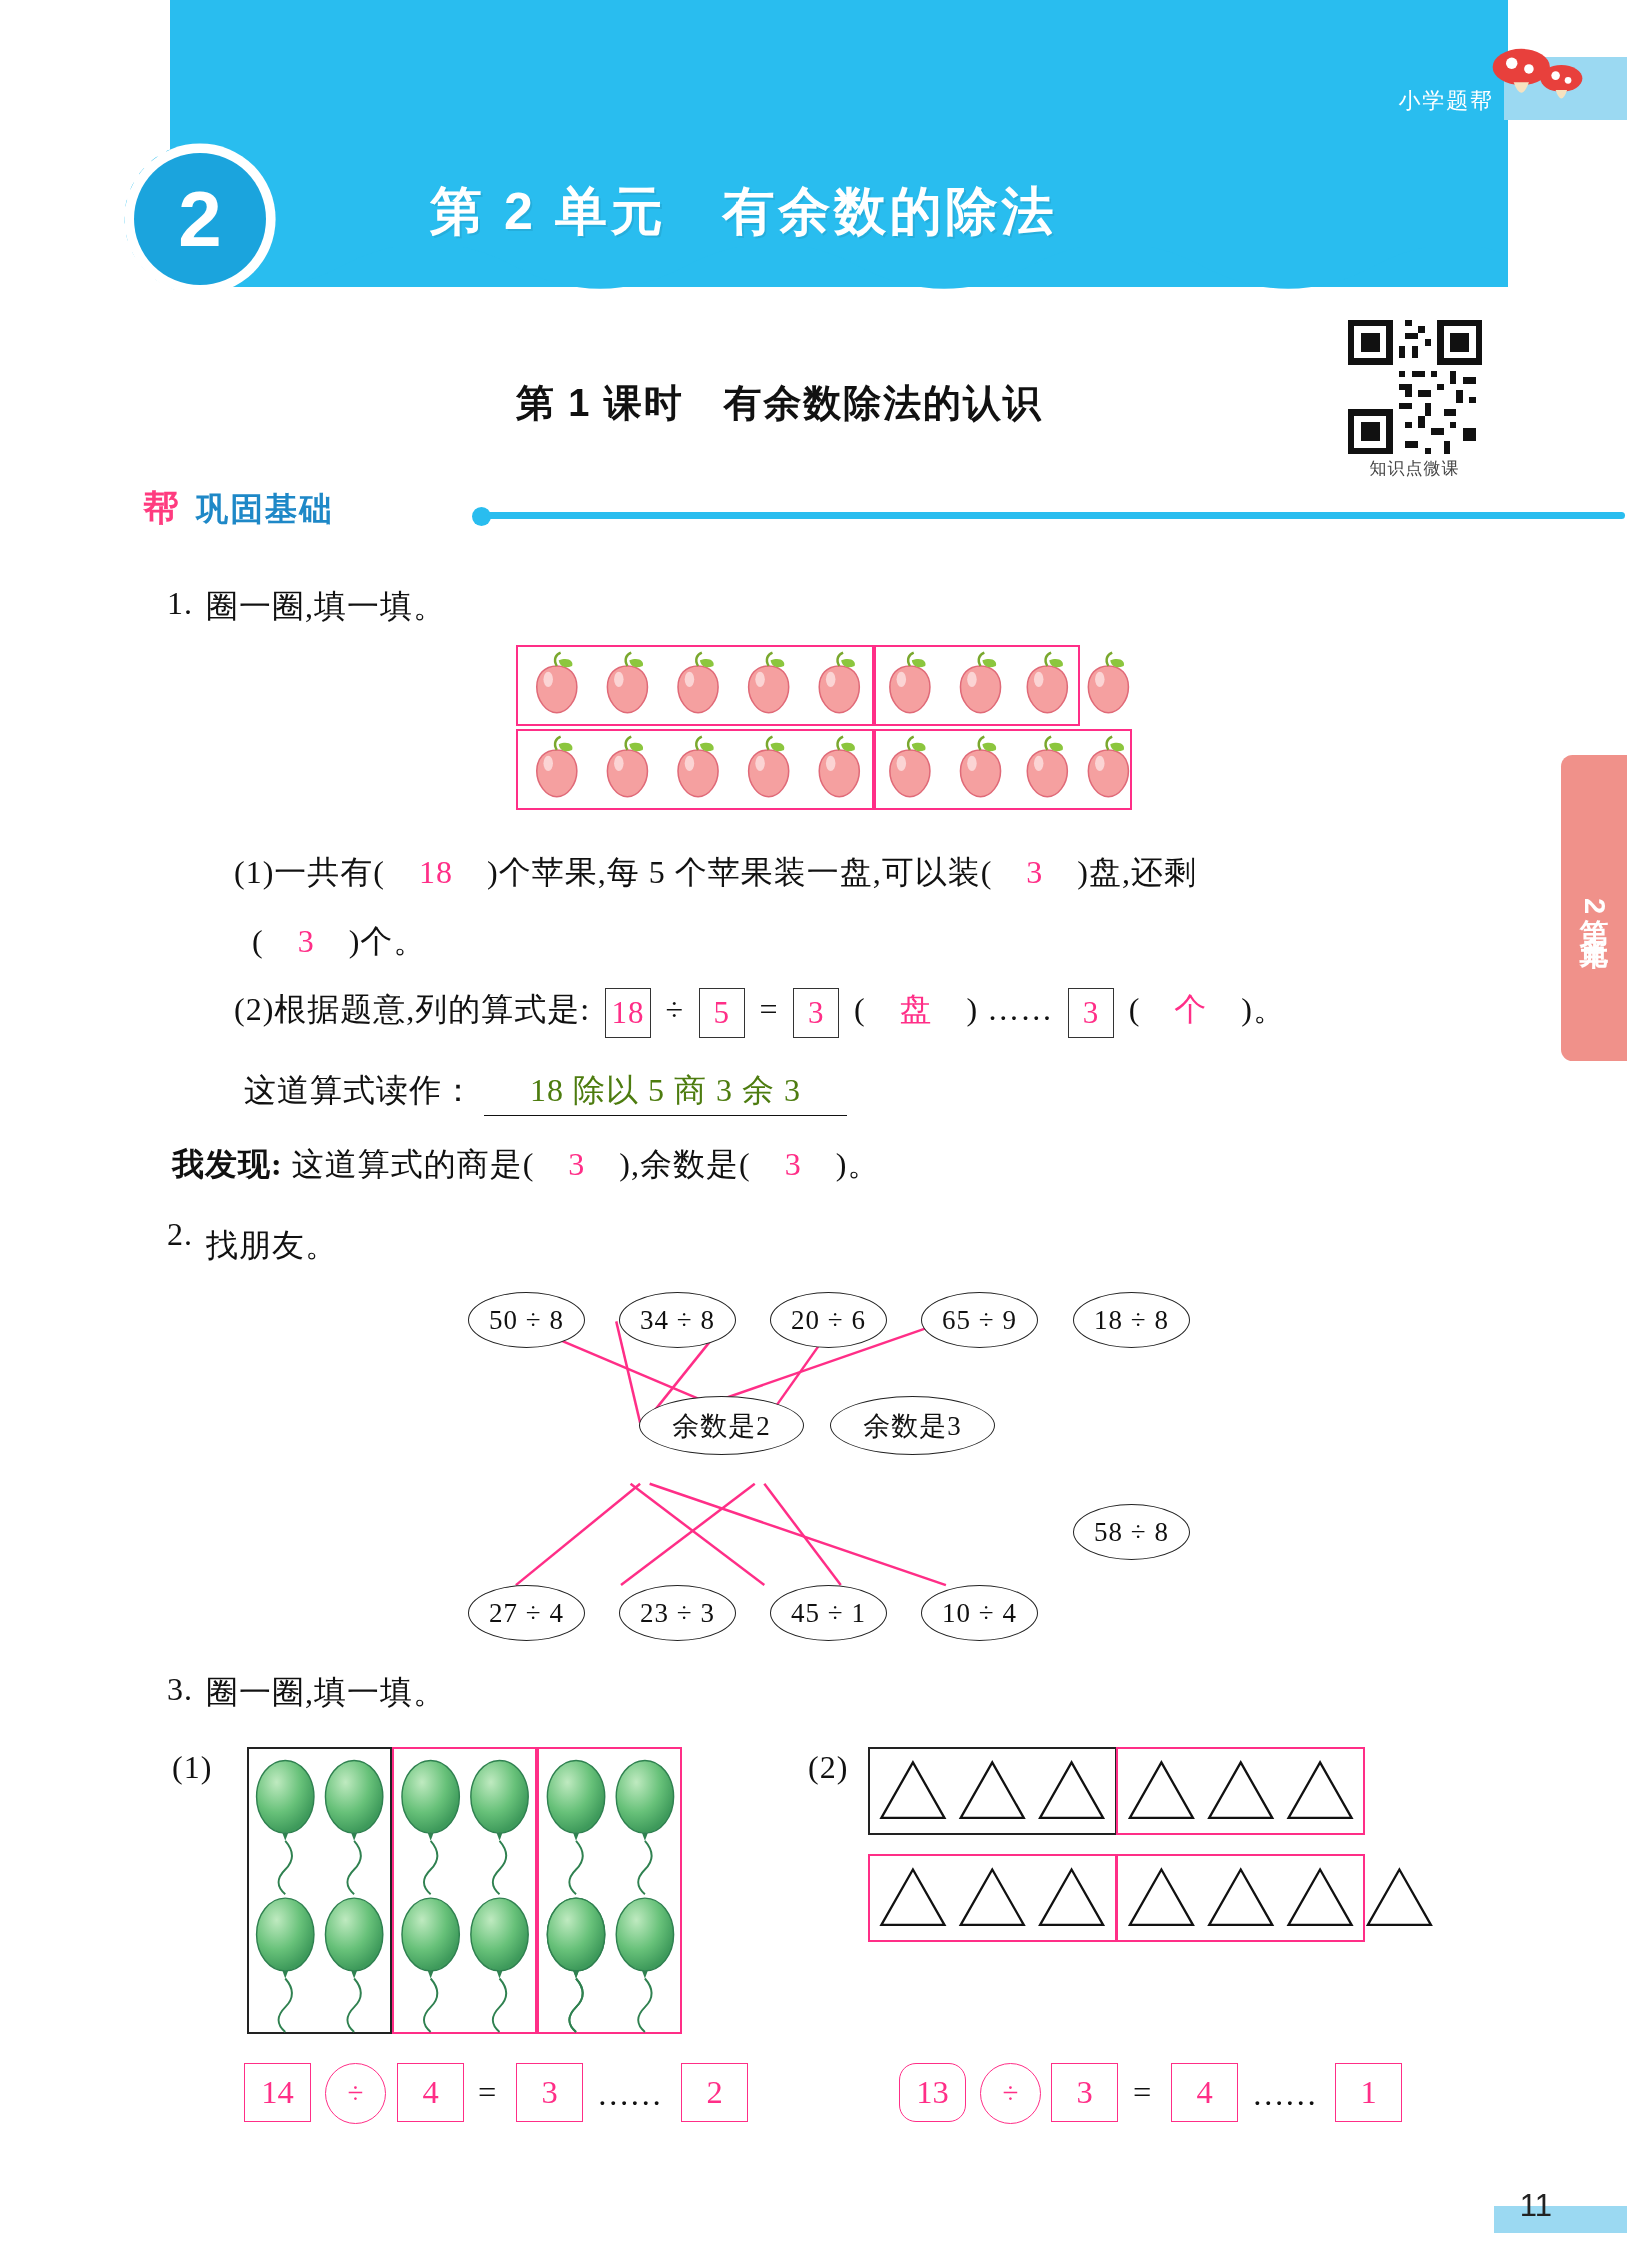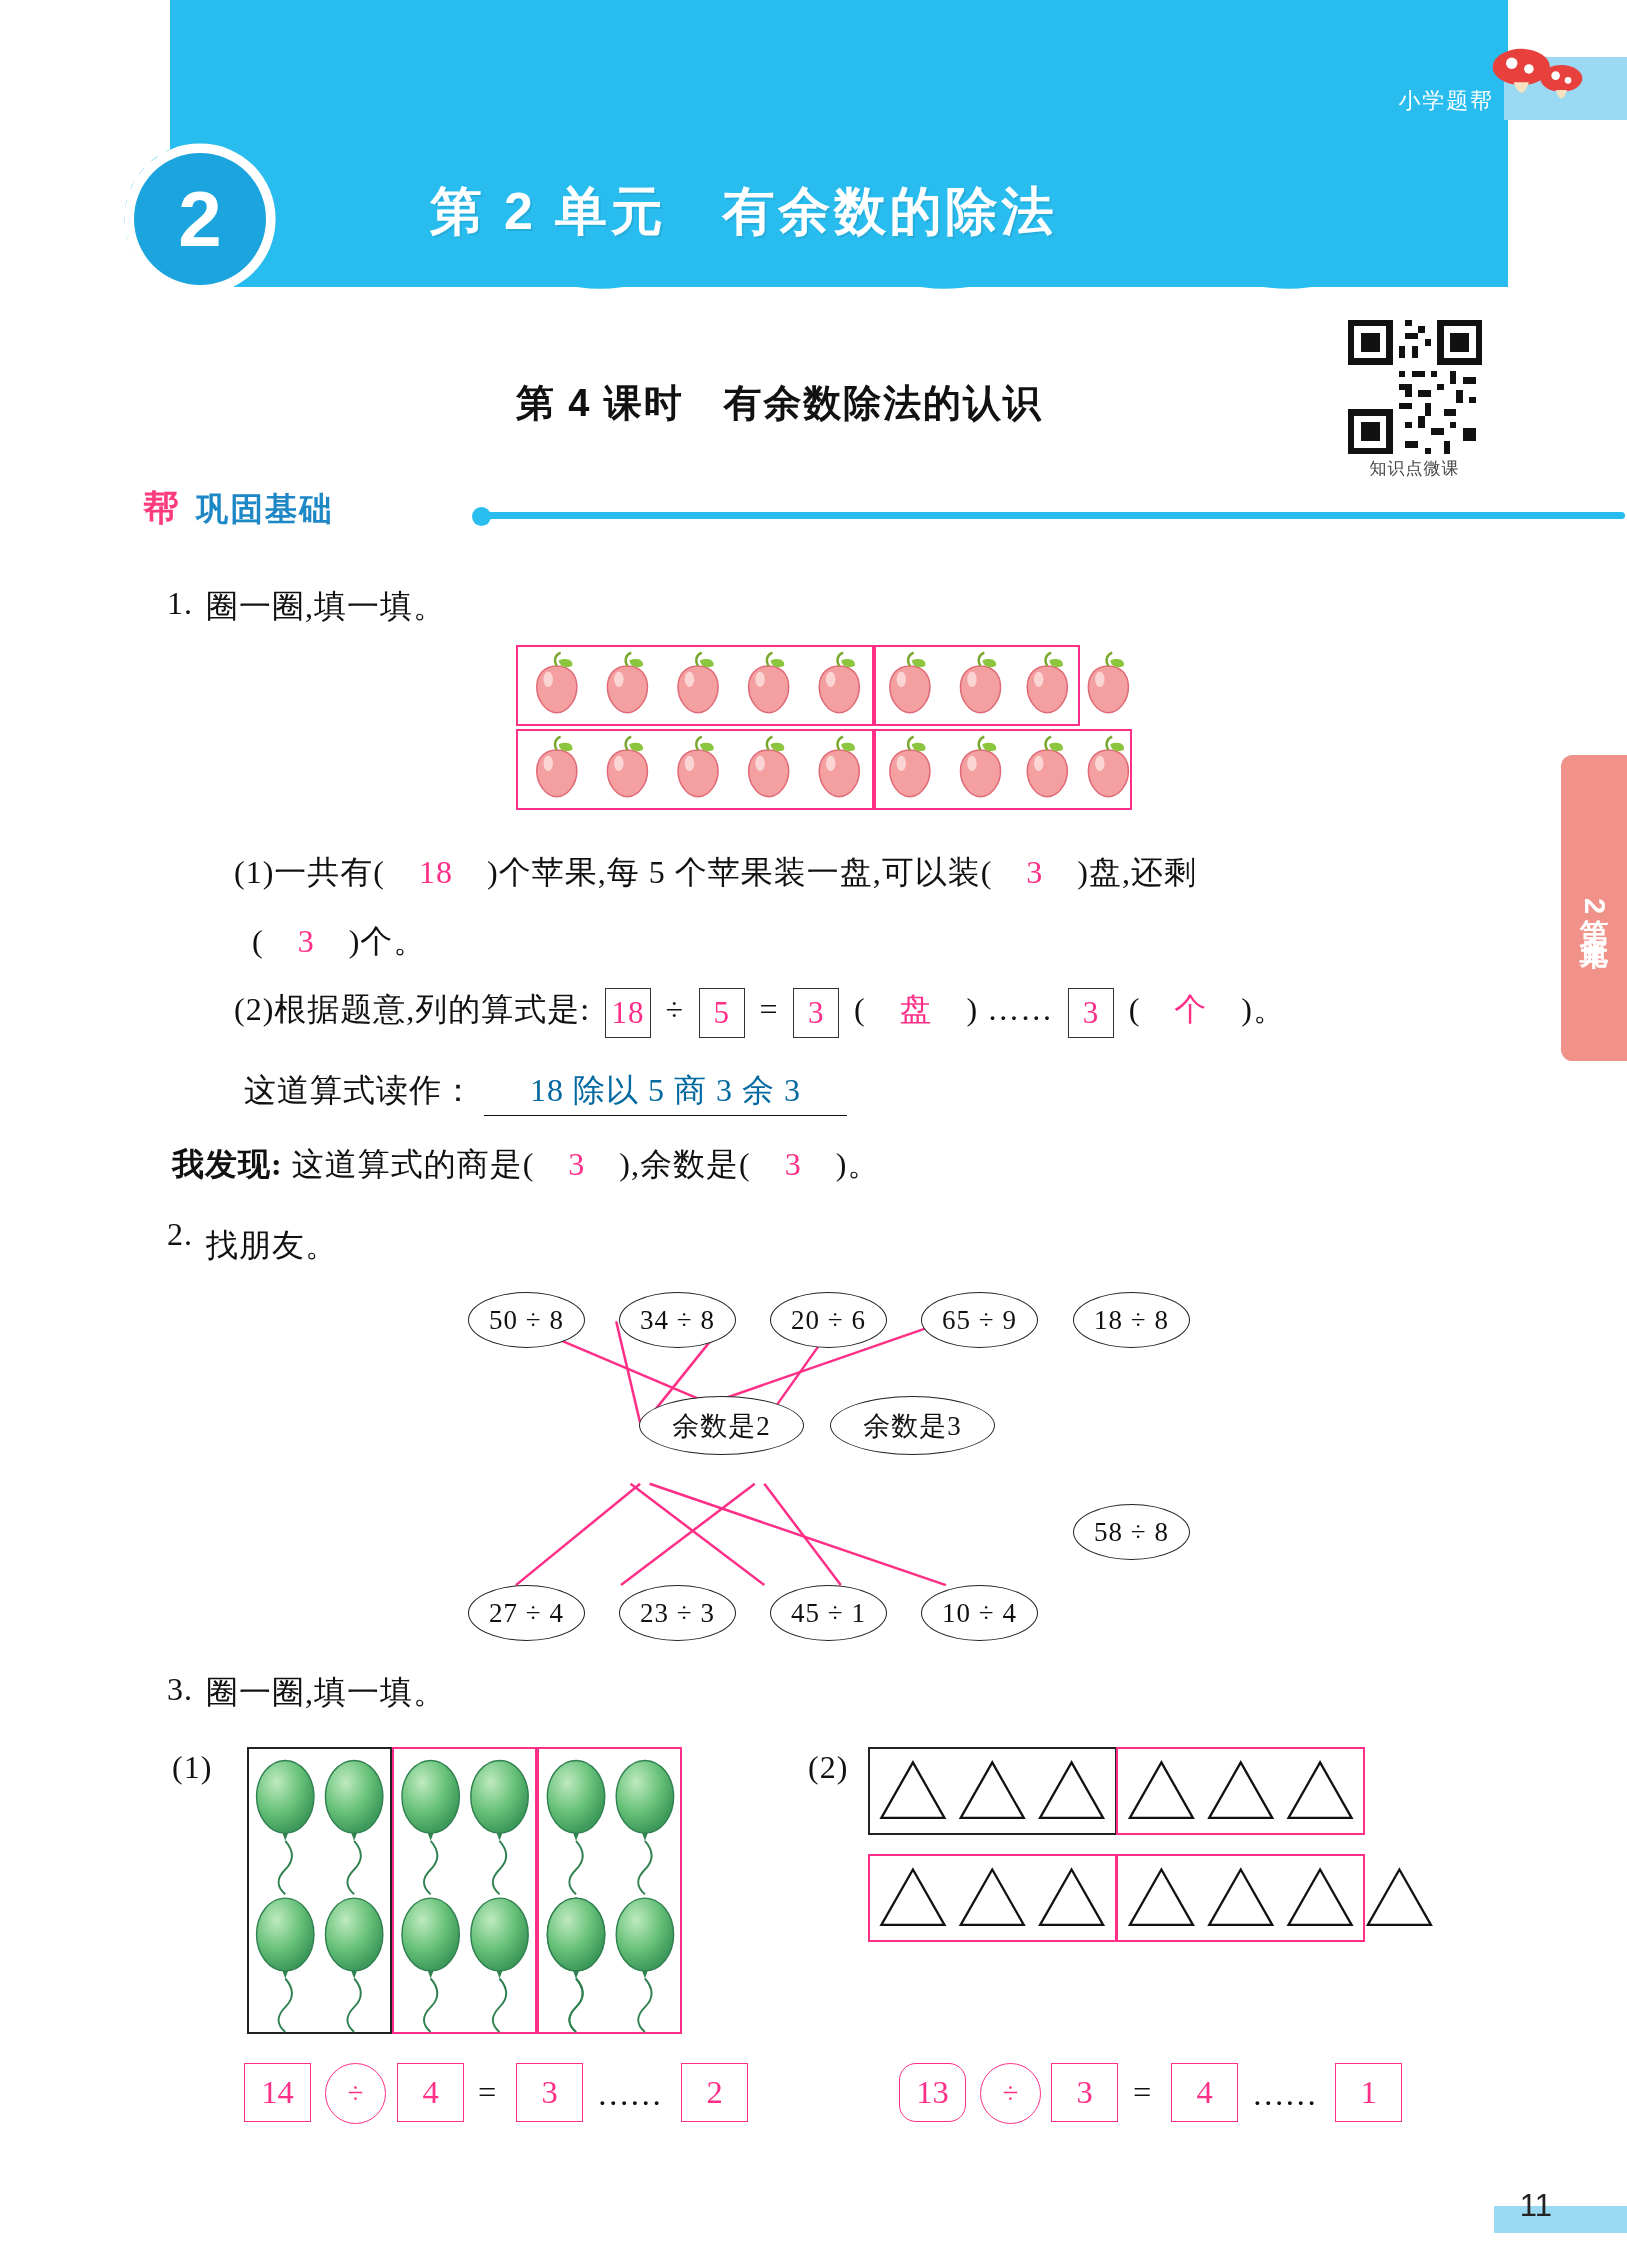--- a/index.html
+++ b/index.html
@@ -111,21 +111,21 @@
     display:flex;align-items:center;justify-content:center;color:#ff2e87;font-size:29px;
   }
   .eq-sym{position:absolute;font-size:32.5px;color:#111;}
   
   .page-num{
     position:absolute;right:76px;bottom:36px;font-family:"Liberation Sans",sans-serif;
     font-size:31px;color:#222;
   }
   .footer-bar{position:absolute;right:0;bottom:27px;width:134px;height:27px;background:#9bd9f2;}
   .underline-ans{
-    border-bottom:1.9px solid #111;display:inline-block;padding:0 9.6px 1.9px 9.6px;color:#0369a1;
+    border-bottom:1.9px solid #111;display:inline-block;padding:0 9.6px 1.9px 9.6px;color:#4d7c0f;
   }
 </style>
 </head>
 <body>
 
 <div class="banner"></div>
 <svg class="banner-wave" viewBox="0 0 1400 60" preserveAspectRatio="none">
   <path d="M0,0 C60,52 120,52 180,20 C240,-12 300,-12 360,20 C420,52 480,52 540,20 C600,-12 660,-12 720,20 C780,52 840,52 900,20 C960,-12 1020,-12 1080,20 C1140,52 1200,52 1260,20 C1320,-12 1370,-6 1400,10 L1400,0 Z" fill="#29bdef"></path>
 </svg>
 <div class="corner-tab"></div>
@@ -139,21 +139,21 @@
   <circle cx="74" cy="31" r="4.5" fill="#fff"></circle>
     <circle cx="87" cy="36" r="3.5" fill="#fff"></circle>
   <path d="M74,46 q6,18 12,0 z" fill="#f6e2c0"></path>
 </svg>
 <svg class="unit-dots" viewBox="0 0 162 162">
   <circle cx="81" cy="81" r="76" fill="none" stroke="#29bdef" stroke-width="5" stroke-dasharray="5 13" stroke-linecap="round"></circle>
 </svg>
 <div class="unit-circle">2</div>
 <div class="banner-title">第 2 单元　有余数的除法</div>
 
-<div class="lesson-title">第 4 课时　有余数除法的认识</div>
+<div class="lesson-title">第 1 课时　有余数除法的认识</div>
 <svg class="qr" viewBox="0 0 21 21" shape-rendering="crispEdges">
   <rect width="21" height="21" fill="#fff"></rect>
   <g fill="#111">
     <rect x="0" y="0" width="7" height="7"></rect>
       <rect x="1" y="1" width="5" height="5" fill="#fff"></rect>
       <rect x="2" y="2" width="3" height="3"></rect>
     <rect x="14" y="0" width="7" height="7"></rect>
       <rect x="15" y="1" width="5" height="5" fill="#fff"></rect>
       <rect x="16" y="2" width="3" height="3"></rect>
     <rect x="0" y="14" width="7" height="7"></rect>

